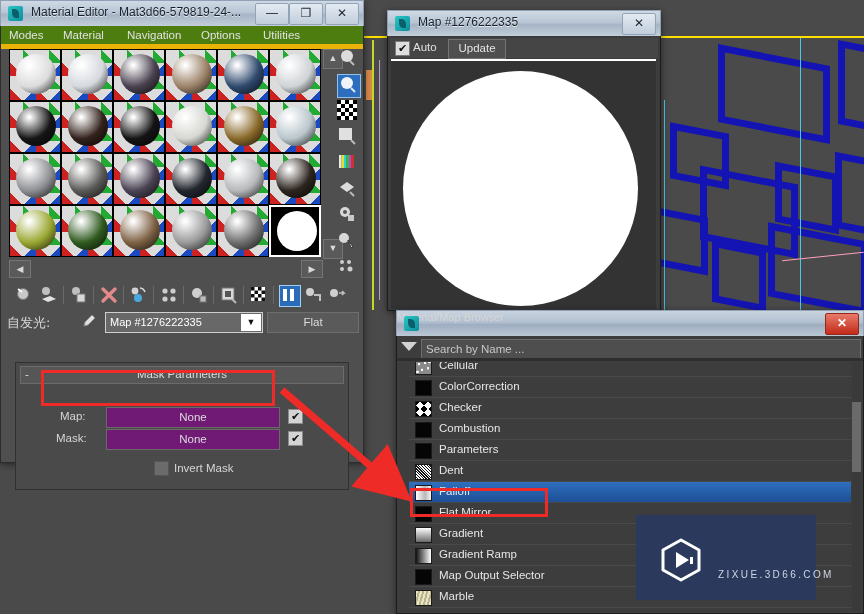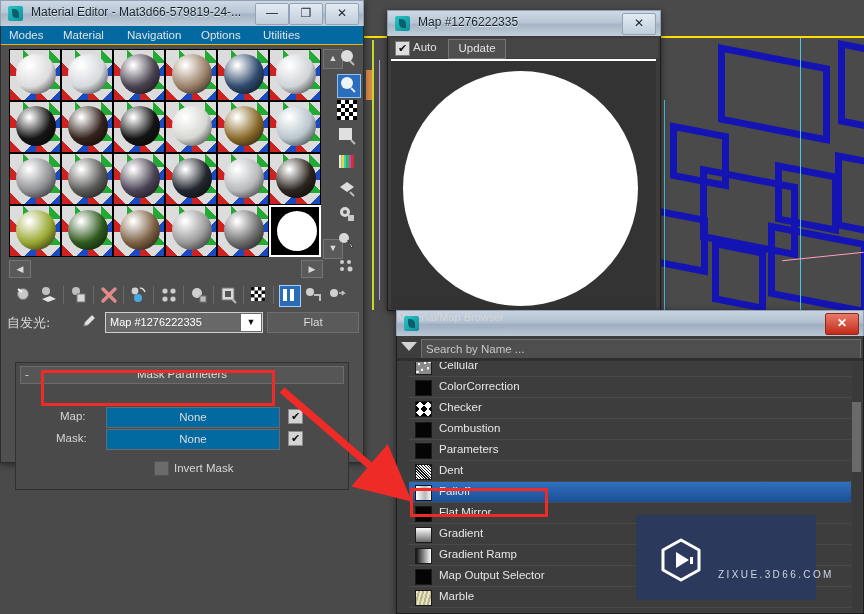--- a/index.html
+++ b/index.html
@@ -28,21 +28,21 @@
   .tbtn{position:absolute;top:2px;width:32px;height:20px;border:1px solid #93a3b6;
     background:linear-gradient(180deg,#e3eaf2,#c2cedc);color:#1b2530;font-size:12px;
     text-align:center;line-height:19px;border-radius:2px;}
   .tbtn.close-red{background:linear-gradient(180deg,#e87a6a,#c32b18);border-color:#93271a;color:#fff;
     font-weight:bold;}
 
   
   #mateditor{left:0;top:0;width:364px;height:462px;}
   #me-body{background:#4f4f4f;border:1px solid #2c2c2c;border-top:none;
     width:362px;height:436px;position:relative;}
-  #menubar{height:18px;background:#0369a1;border-bottom:1px solid #eab308;position:relative;}
+  #menubar{height:18px;background:#4d7c0f;border-bottom:5px solid #eab308;position:relative;}
   .menuitem{position:absolute;top:3px;font-size:11.5px;color:#e2e2e2;}
 
   #slotgrid{position:absolute;left:8px;top:23px;width:312px;height:208px;
     display:grid;grid-template-columns:repeat(6,52px);grid-template-rows:repeat(4,52px);
     background:#000;gap:0;}
   .slot{width:52px;height:52px;box-sizing:border-box;border:1px solid #000;position:relative;overflow:hidden;
     background:#2b2b2b;}
   .slot .chk{position:absolute;left:0;top:0;width:100%;height:100%;
     background:
       linear-gradient(45deg,#cc2222 25%,transparent 25%) 0 0/26px 26px,
@@ -84,21 +84,21 @@
     border:1px solid #6e6e6e;text-align:center;line-height:18px;font-size:11.5px;color:#dcdcdc;}
 
   
   #rollout{position:absolute;left:14px;top:336px;width:332px;height:126px;
     background:#4a4a4a;border:1px solid #303030;}
   #rollhdr{position:absolute;left:4px;top:3px;width:322px;height:16px;background:#565656;
     border:1px solid #6c6c6c;text-align:center;line-height:15px;font-size:11.5px;color:#dedede;}
   #rollhdr .minus{position:absolute;left:4px;top:0;}
   .prow{position:absolute;height:33px;}
   .plab{position:absolute;font-size:11.5px;color:#d6d6d6;}
-  .pbtn{position:absolute;height:19px;background:#0369a1;border:1px solid #6a6a6a;
+  .pbtn{position:absolute;height:19px;background:#701a75;border:1px solid #6a6a6a;
     text-align:center;line-height:18px;font-size:11.5px;color:#dcdcdc;}
   .pchk{position:absolute;width:13px;height:13px;background:#d4d4d4;border:1px solid #8b8b8b;
     color:#111;font-size:11px;text-align:center;line-height:12px;}
   .pchk.off{background:#6b6b6b;border-color:#555;color:transparent;}
 
   
   #mapwin{left:387px;top:10px;width:274px;height:300px;}
   #map-body{width:272px;height:274px;background:#3c3c3c;border:1px solid #1c1c1c;border-top:none;
     position:relative;}
   #map-toolrow{position:absolute;left:2px;top:2px;width:268px;height:20px;background:#454545;}

